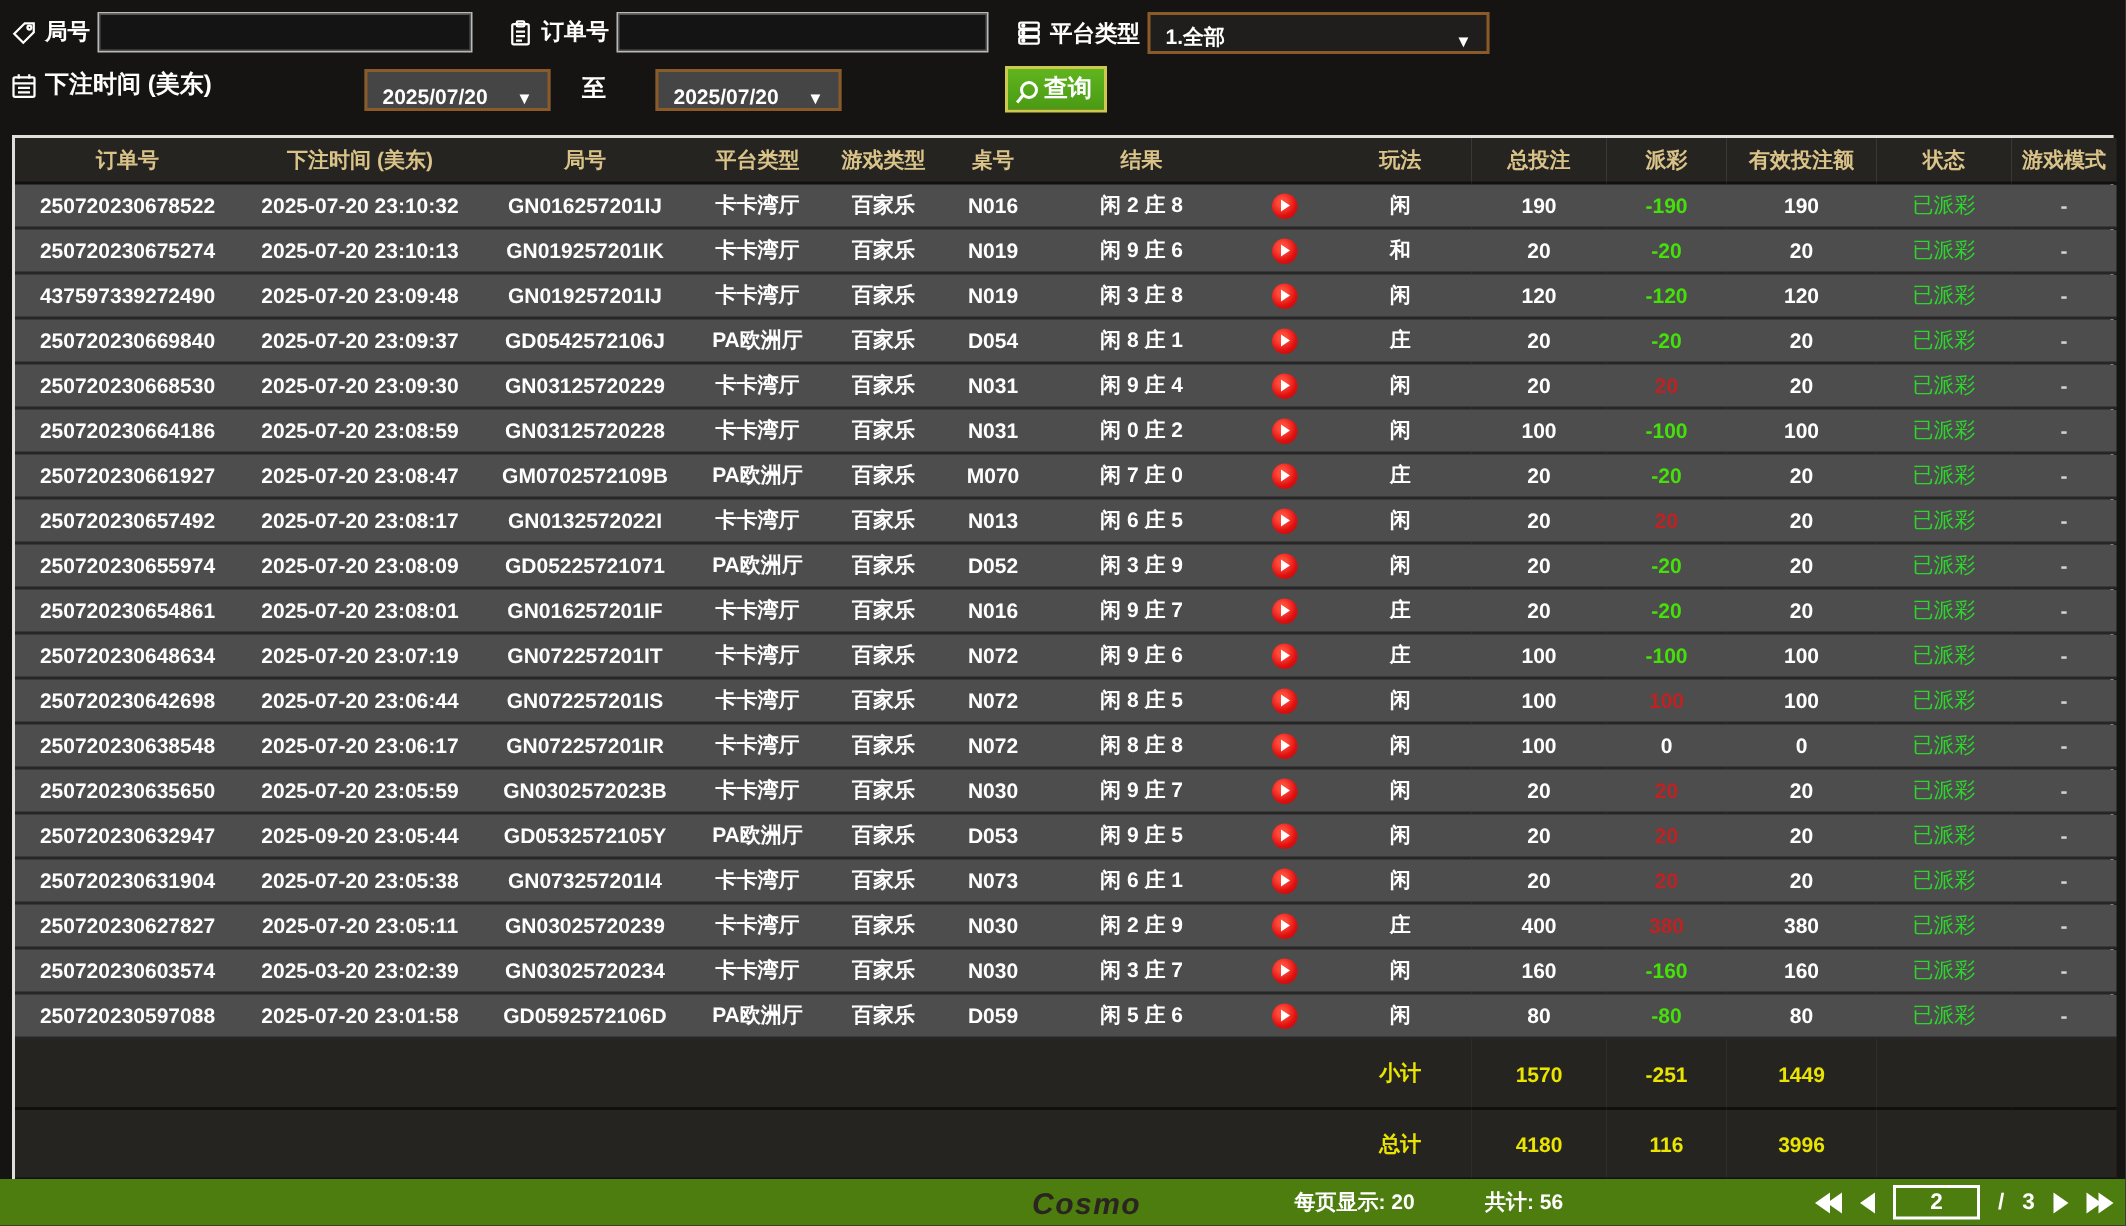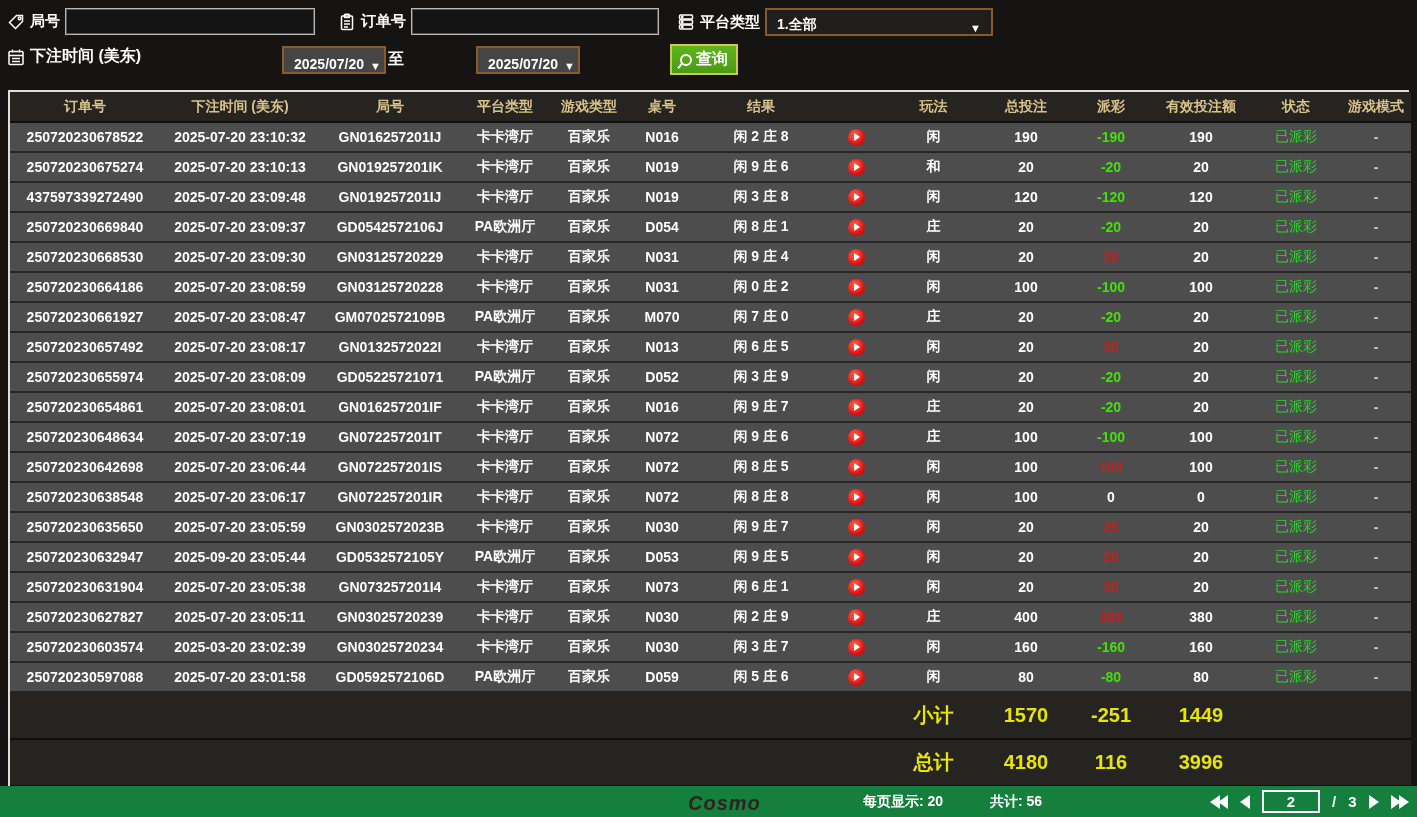--- a/index.html
+++ b/index.html
@@ -24,21 +24,21 @@
   .g-round  { top:8px;  left:6px;  }
   .g-order  { top:8px;  left:337px; }
   .g-platform { top:8px; left:676px; }
   .g-bettime { top:46px; left:6px; }
   .sel-box {
     height:28px; background:#2a2a2a; border:2px solid #8a5a28;
     display:flex; align-items:flex-end; justify-content:space-between;
     color:#fff; font-size:14px; font-weight:bold; padding:0 10px; cursor:pointer;
   }
   .sel-platform { width:228px; background:#1f1e1d; }
-  .sel-date { width:104px; background:#454545; position:absolute; top:46px;margin-left:39px; }
+  .sel-date { width:124px; background:#454545; position:absolute; top:46px; }
   .sel-date-from { left:243px; }
   .sel-date-to   { left:437px; }
   .to-label { position:absolute; top:49px; left:388px; font-size:16px; font-weight:bold; }
   .caret { font-size:11px; color:#fff; margin-left:6px; }
   .search-btn {
     position:absolute; top:44px; left:670px; width:68px; height:31px;
     background:linear-gradient(#5fb51e,#4a9a13); border:2px solid #cdc94e;
     color:#fff; font-size:16px; font-weight:bold;
     display:flex; align-items:center; justify-content:center; gap:4px; cursor:pointer;
   }
@@ -54,36 +54,36 @@
     background:#262421; color:#d9c389; font-size:14px; font-weight:bold;
     height:30px; border-bottom:2px solid #101010; white-space:nowrap; overflow:hidden;
   }
   tbody td {
     background:#4d4d4d; color:#fff; text-align:center; height:30px;
     font-size:14px; font-weight:600; border-bottom:2px solid #262626;
     white-space:nowrap; overflow:hidden;
   }
   tfoot td {
     background:#262421; color:#e9e400; text-align:center; height:47px;
-    font-size:20px; font-weight:bold; border-bottom:2px solid #101010;
+    font-size:14px; font-weight:bold; border-bottom:2px solid #101010;
   }
   .payout-loss { color:#45e00a; }
   .payout-win  { color:#bf2222; }
   .payout-zero { color:#ffffff; }
   .status-paid { color:#2dd52d; font-weight:normal; }
   .mode-dash   { color:#d0d0d0; }
   .play-btn {
     width:17px; height:17px; border-radius:50%;
     background:radial-gradient(circle at 40% 35%, #ff4a3a 0 20%, #df1010 60%, #b00808 100%);
     display:inline-flex; align-items:center; justify-content:center; cursor:pointer;
     vertical-align:middle;
   }
   .play-tri { width:0; height:0; border-top:4px solid transparent; border-bottom:4px solid transparent; border-left:6px solid #fff; margin-left:2px; }
   
-  .footer { position:absolute; left:0; bottom:0; width:100%; height:31px; background:#15803d; }
+  .footer { position:absolute; left:0; bottom:0; width:100%; height:31px; background:#4d7c0f; }
   .f-item { position:absolute; top:7px; font-size:14px; font-weight:bold; color:#fff; }
   .f-pagesize { left:863px; }
   .f-total { left:990px; }
   .pager { position:absolute; top:4px; left:1210px; display:flex; align-items:center; gap:12px; }
   .pg-btn { display:inline-flex; align-items:center; cursor:pointer; }
   .tri-l { width:0; height:0; border-top:7px solid transparent; border-bottom:7px solid transparent; border-right:10px solid #fff; }
   .tri-r { width:0; height:0; border-top:7px solid transparent; border-bottom:7px solid transparent; border-left:10px solid #fff; }
   .dbl .tri-l + .tri-l, .dbl .tri-r + .tri-r { margin-left:-2px; }
   .page-input {
     width:58px; height:23px; background:transparent; border:2px solid #fff;

